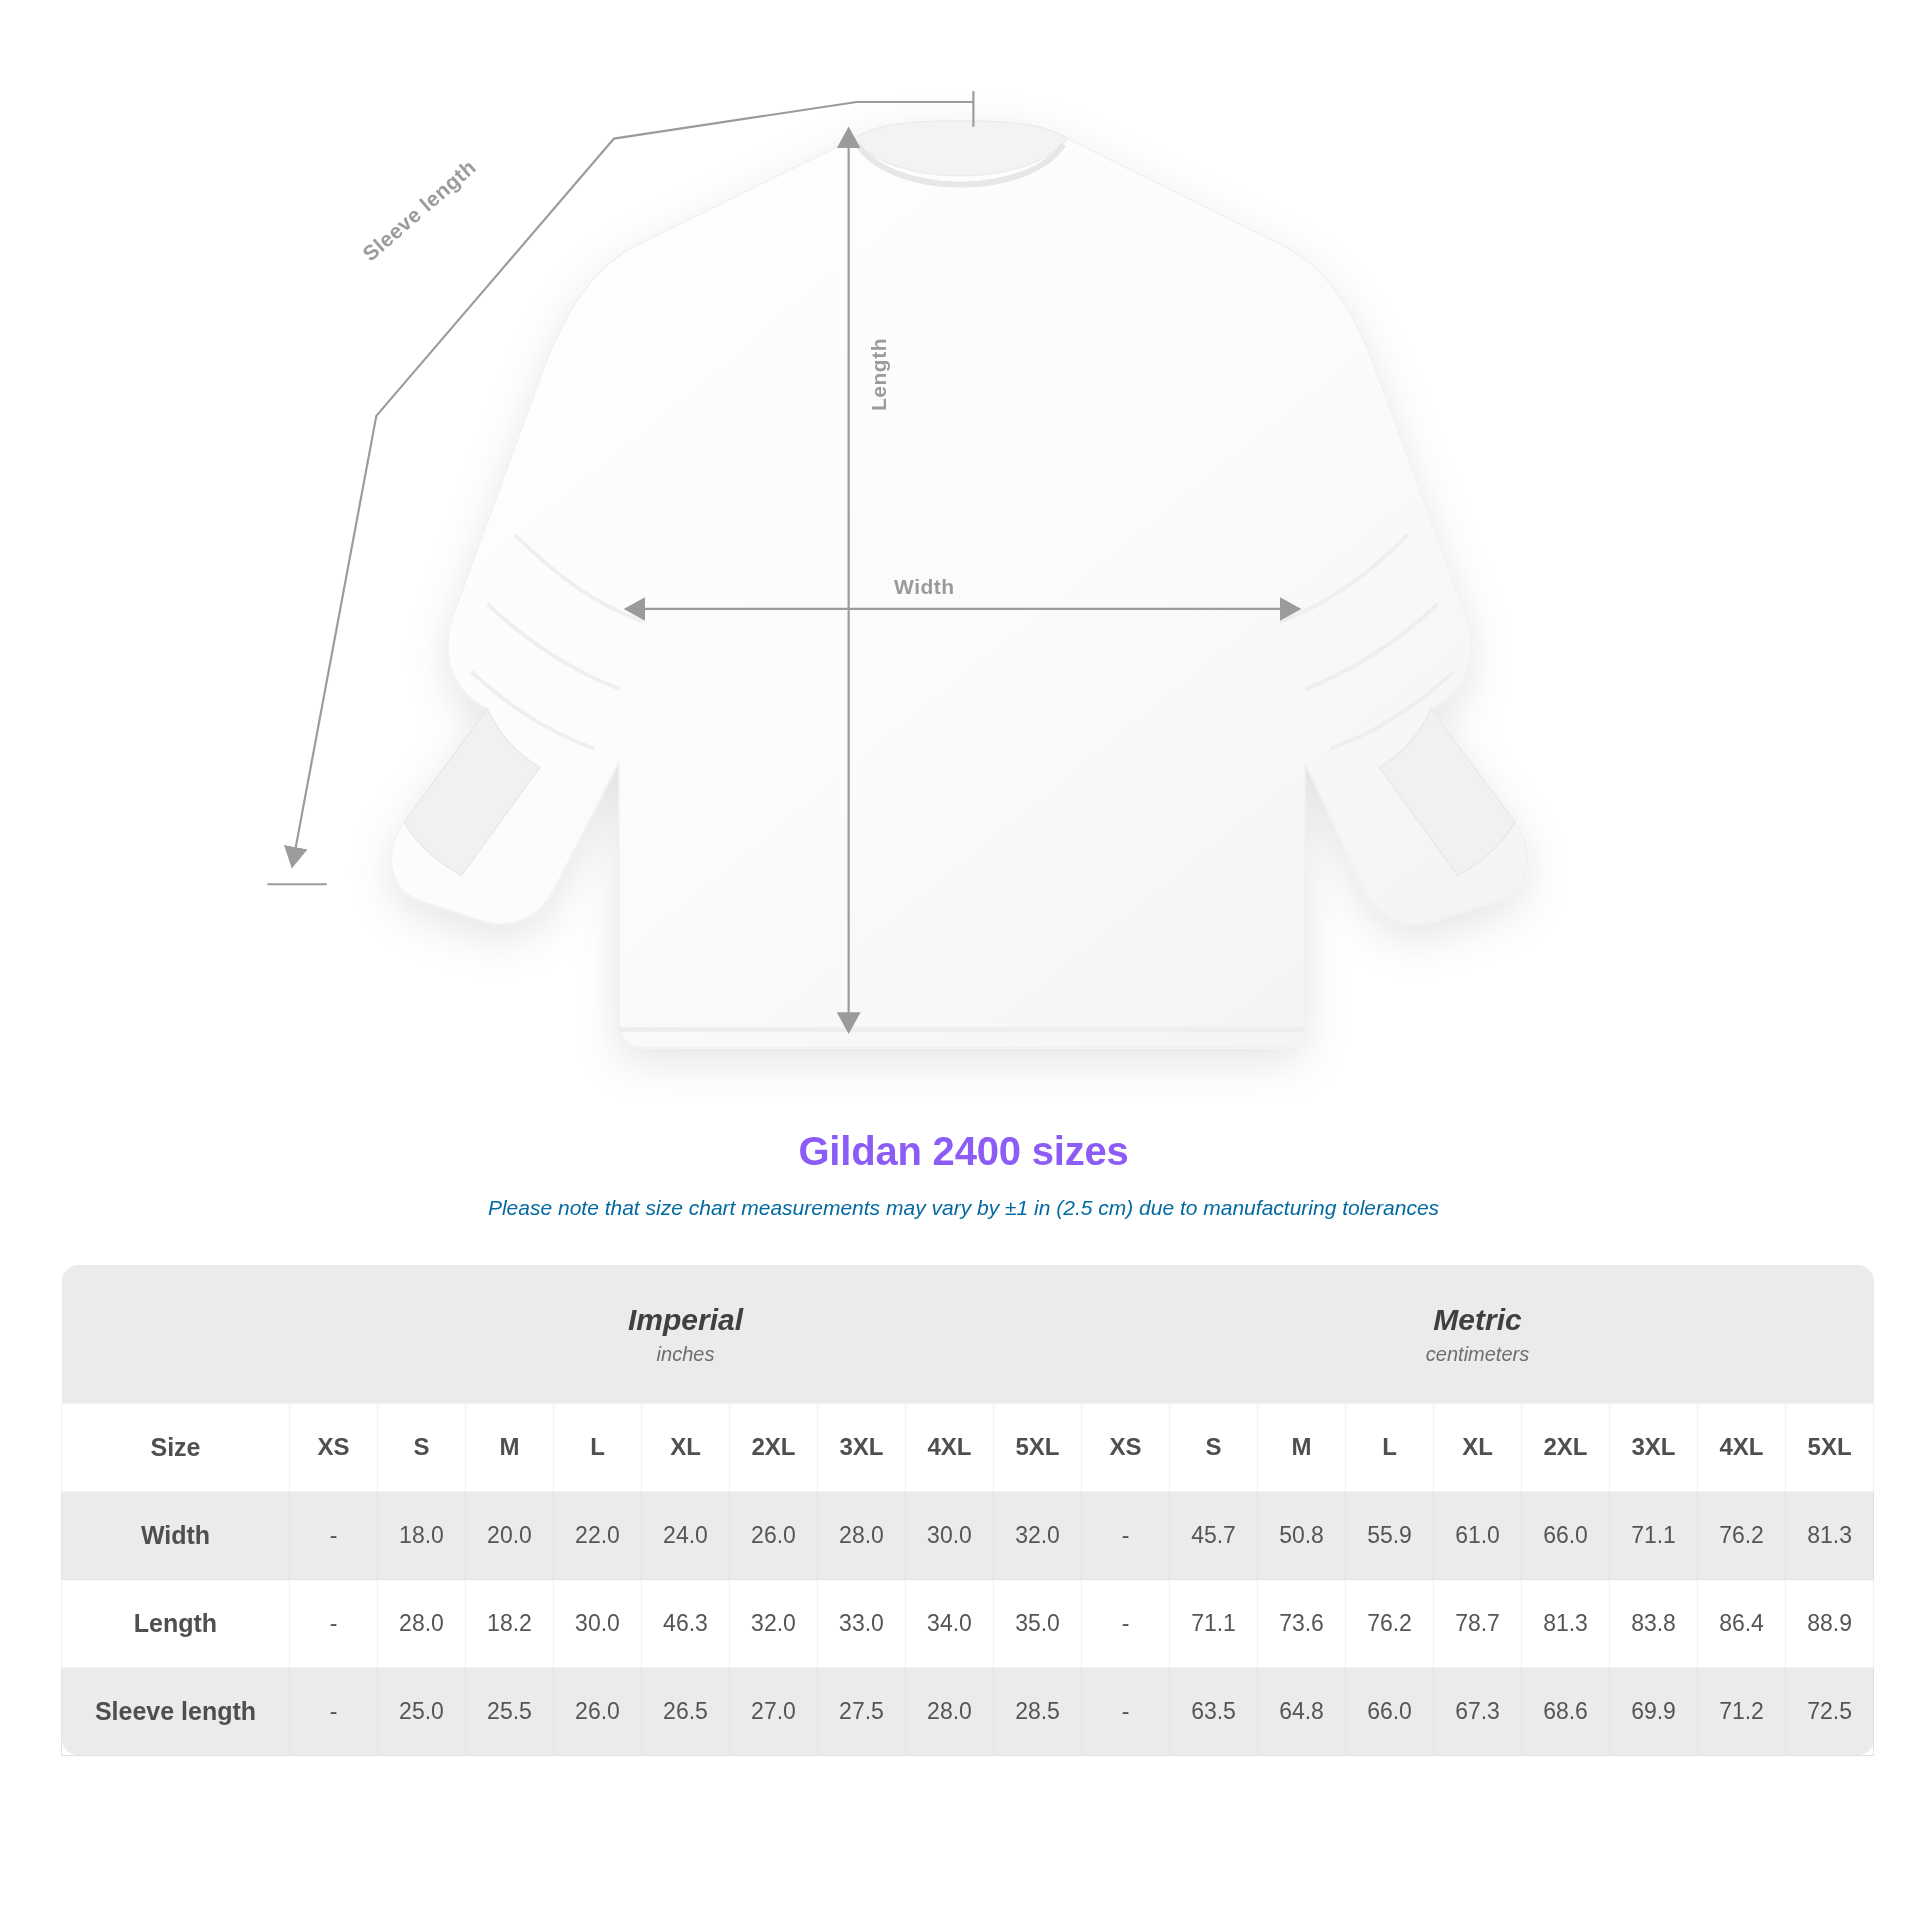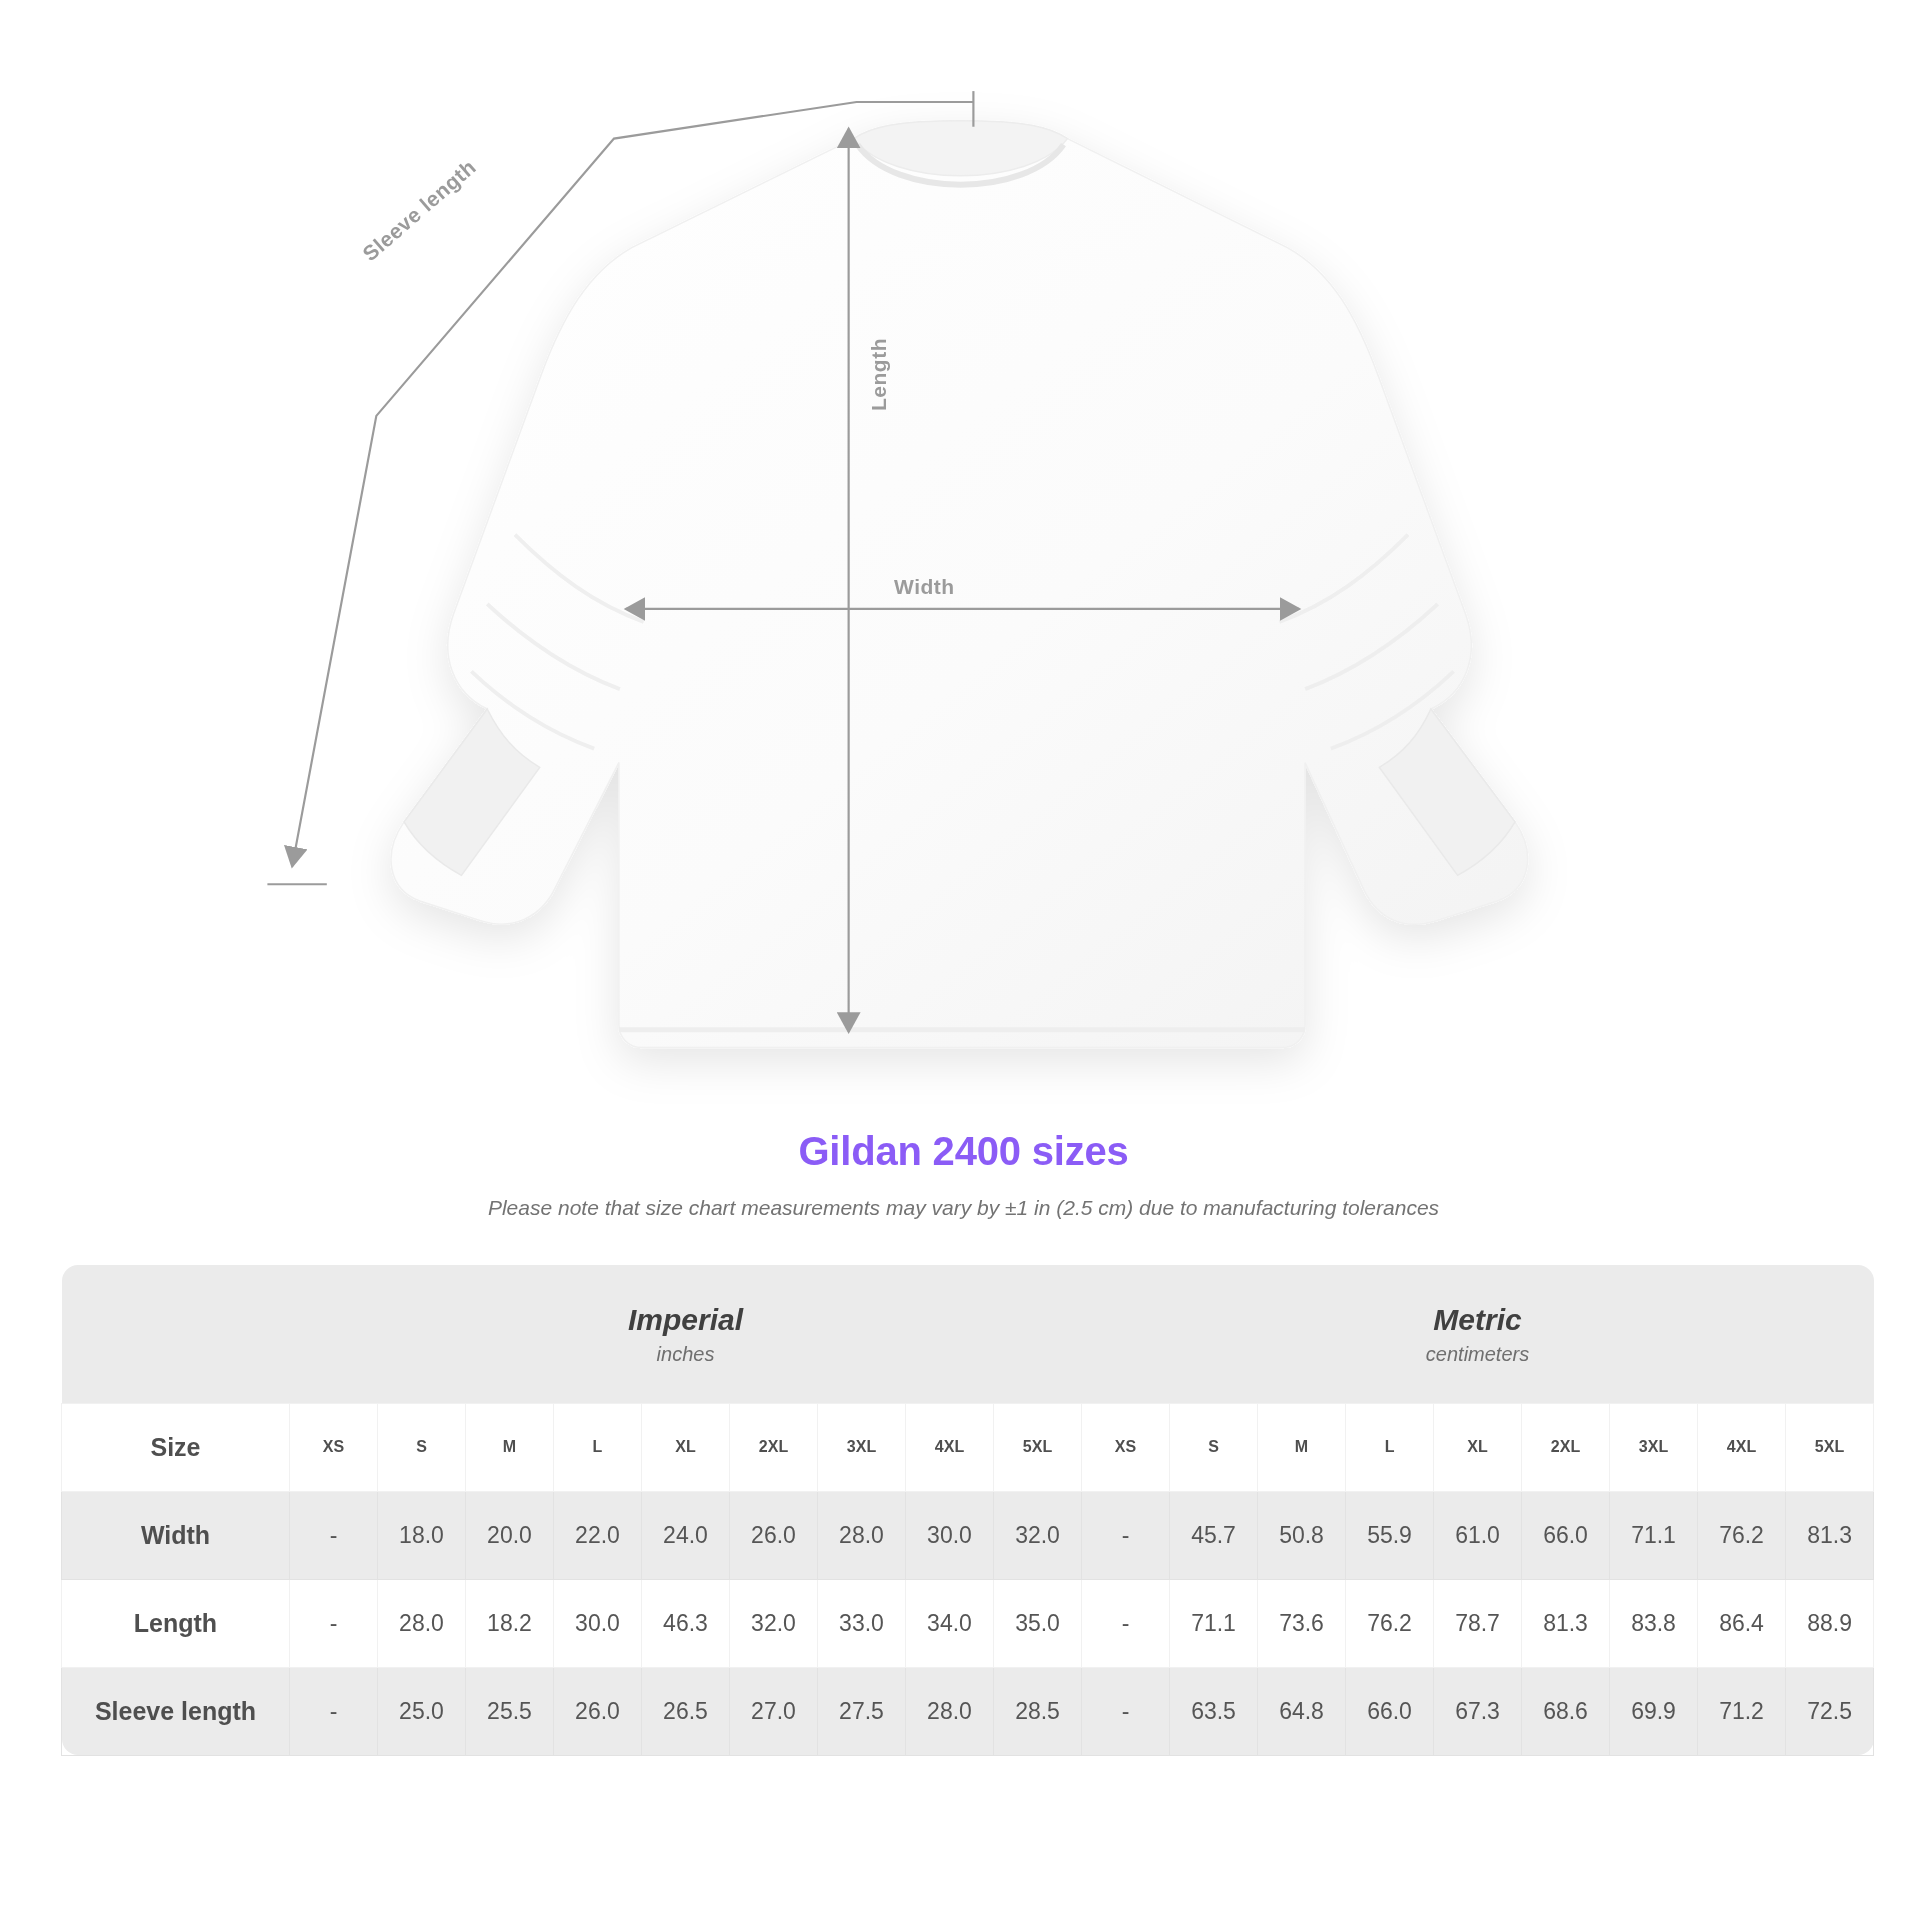--- a/index.html
+++ b/index.html
@@ -64,21 +64,21 @@
   #chart-title {
     font-size: 40px;
     font-weight: bold;
     color: #8b5cf6;
     margin: 0 0 22px 0;
     letter-spacing: -0.2px;
   }
   #chart-note {
     font-size: 21px;
     font-style: italic;
-    color: #737373;
+    color: #0369a1;
     margin: 0;
   }
 
   
   #size-table-wrap {
     position: absolute;
     left: 61px;
     top: 1265px;
     width: 1804px;
   }
@@ -122,21 +122,21 @@
     color: #555555;
     text-align: center;
     height: 85px;
     vertical-align: middle;
     font-weight: normal;
   }
   table.size-table tr.header-row th {
     background: #ffffff;
     font-weight: bold;
     color: #4f4f4f;
-    font-size: 16px;
+    font-size: 24px;
   }
   table.size-table tr.header-row th.row-head {
     font-size: 25px;
   }
   table.size-table td.row-head,
   table.size-table th.row-head {
     font-weight: bold;
     color: #4f4f4f;
     font-size: 25px;
     width: 228px;

